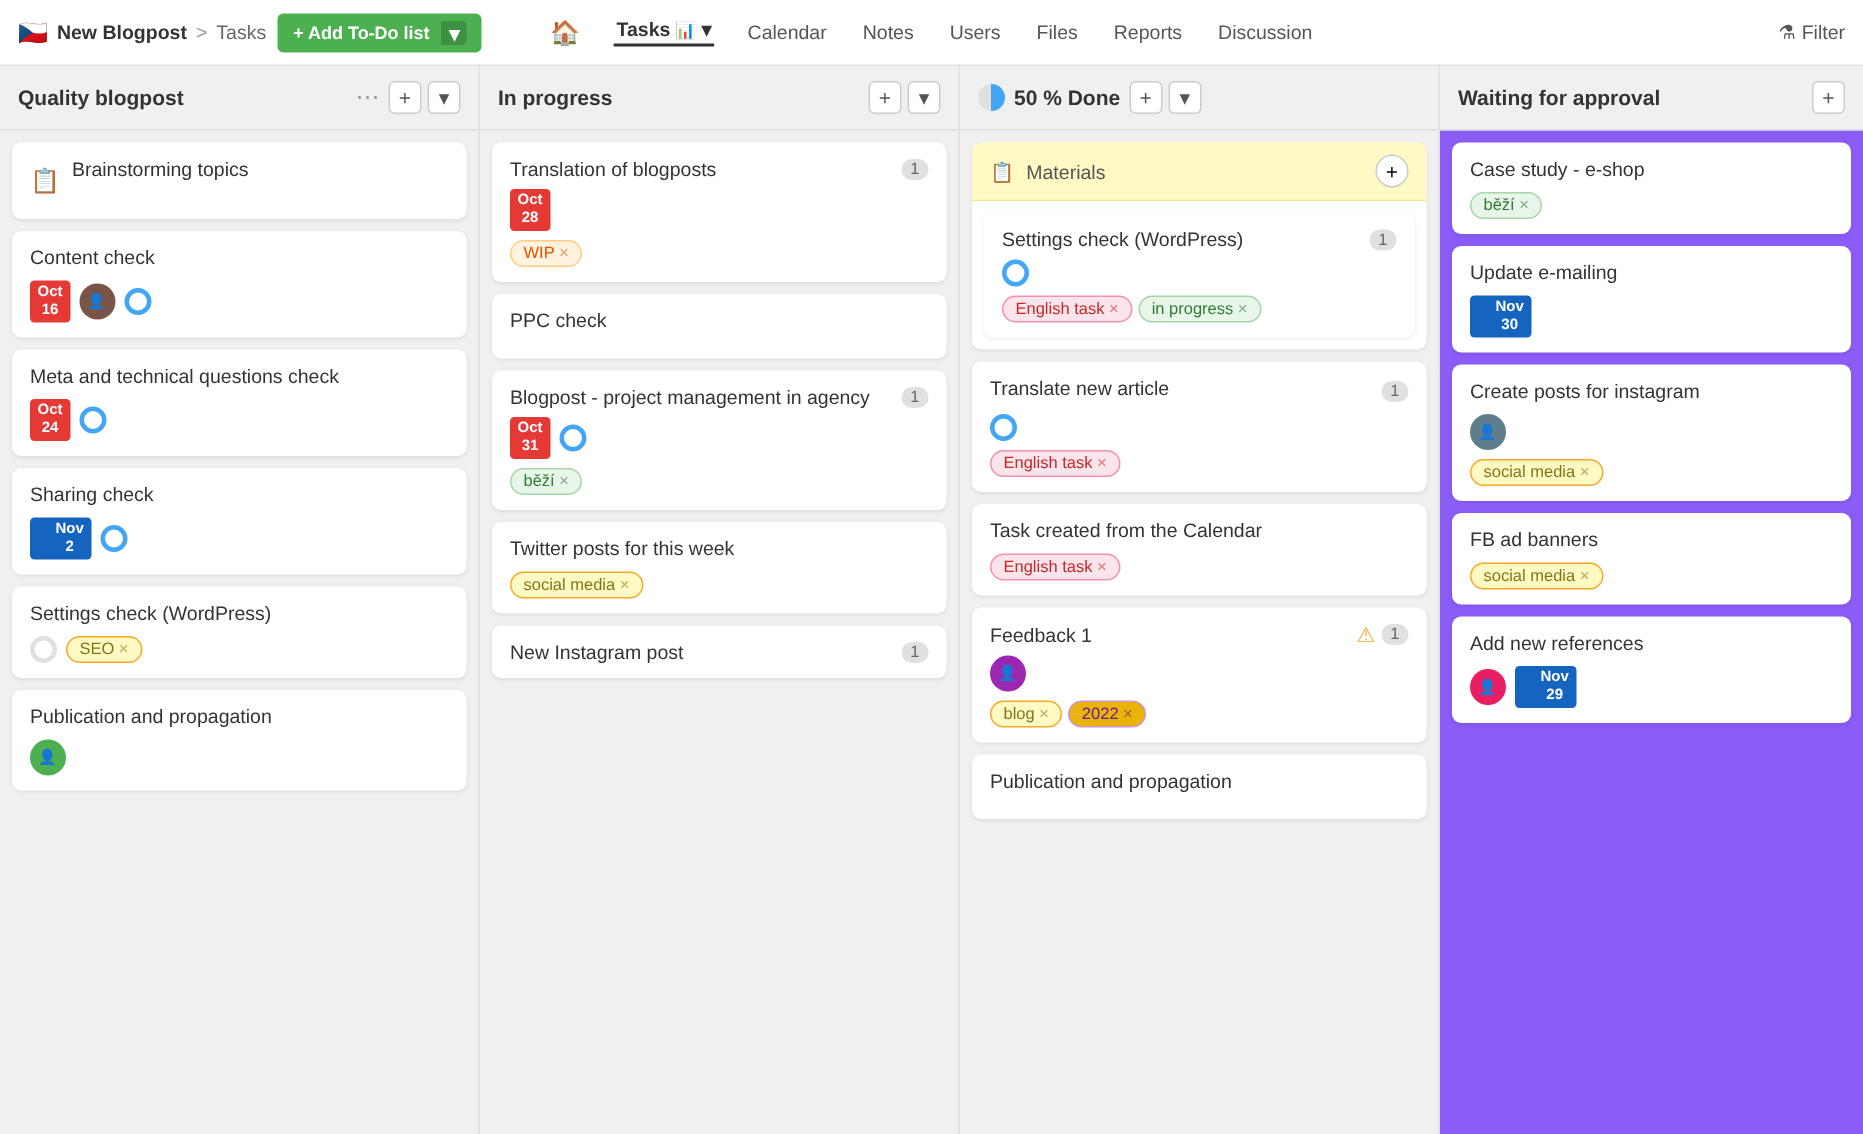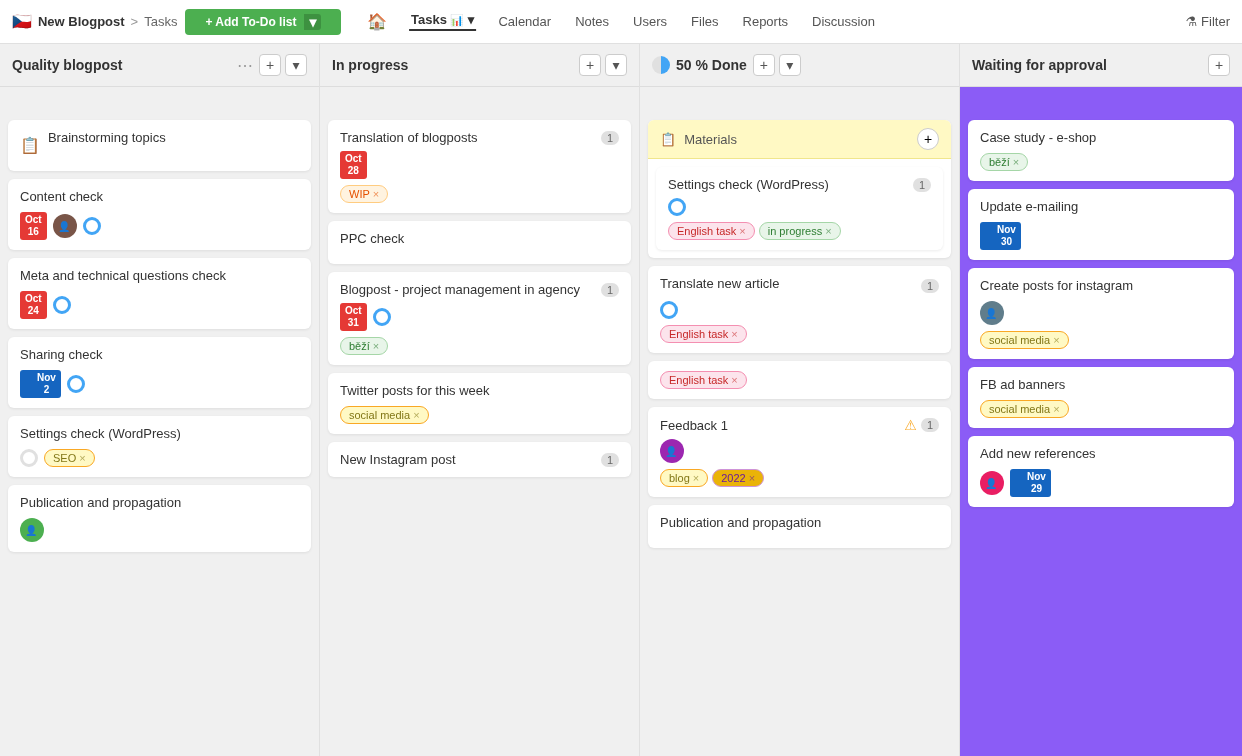--- a/index.html
+++ b/index.html
@@ -5,31 +5,31 @@
     * { box-sizing: border-box; margin: 0; padding: 0; }
     body { font-family: -apple-system, BlinkMacSystemFont, 'Segoe UI', sans-serif; background: #f5f5f5; font-size: 13px; color: #333; height: 756px; overflow: hidden; }
 
     
     .top-nav { display: flex; align-items: center; background: #fff; border-bottom: 1px solid #e0e0e0; height: 44px; padding: 0 12px; gap: 8px; }
     .breadcrumb { display: flex; align-items: center; gap: 6px; font-size: 13px; }
     .breadcrumb-flag { font-size: 16px; }
     .breadcrumb-project { font-weight: 600; color: #333; }
     .breadcrumb-sep { color: #999; }
     .breadcrumb-tasks { color: #666; }
-    .add-todo-btn { background: #4caf50; color: #fff; border: none; border-radius: 4px; padding: 5px 20px; font-size: 12px; font-weight: 600; cursor: pointer; display: flex; align-items: center; gap: 4px; }
+    .add-todo-btn { background: #4caf50; color: #fff; border: none; border-radius: 4px; padding: 5px 10px; font-size: 12px; font-weight: 600; cursor: pointer; display: flex; align-items: center; gap: 4px; }
     .nav-center { display: flex; align-items: center; gap: 20px; position: absolute; left: 50%; transform: translateX(-50%); }
     .nav-item { color: #555; font-size: 13px; cursor: pointer; padding: 0 2px; text-decoration: none; }
     .nav-item.active { color: #333; font-weight: 600; border-bottom: 2px solid #333; padding-bottom: 2px; }
     .nav-home-icon { font-size: 16px; }
     .nav-right { display: flex; align-items: center; gap: 12px; margin-left: auto; }
     .filter-btn { display: flex; align-items: center; gap: 4px; color: #555; cursor: pointer; font-size: 13px; }
 
     
     .board { display: flex; height: calc(756px - 44px); overflow-x: auto; }
-    .column { min-width: 320px; max-width: 320px; background: #f0f0f0; border-right: 1px solid #e0e0e0; display: flex; flex-direction: column; gap: 25px; }
+    .column { min-width: 320px; max-width: 320px; background: #f0f0f0; border-right: 1px solid #e0e0e0; display: flex; flex-direction: column; }
     .column-header { display: flex; align-items: center; padding: 10px 12px; background: #f0f0f0; border-bottom: 1px solid #ddd; gap: 6px; }
     .column-title { font-weight: 600; font-size: 14px; flex: 1; }
     .column-actions { display: flex; gap: 4px; }
     .col-btn { background: #fff; border: 1px solid #ccc; border-radius: 4px; width: 22px; height: 22px; cursor: pointer; display: flex; align-items: center; justify-content: center; font-size: 14px; color: #555; }
     .column-body { padding: 8px; display: flex; flex-direction: column; gap: 8px; overflow-y: auto; flex: 1; }
     .col-last { min-width: 280px; flex: 1; }
 
     
     .card { background: #fff; border-radius: 6px; padding: 10px 12px; box-shadow: 0 1px 3px rgba(0,0,0,0.08); cursor: pointer; }
     .card-title { font-size: 13px; font-weight: 500; color: #333; margin-bottom: 8px; }
@@ -262,20 +262,21 @@
         </div>
         <div class="card-meta" style="margin-top:6px;">
           <div class="circle-progress"></div>
         </div>
         <div class="card-meta" style="margin-top:6px;">
           <span class="tag tag-english">English task <span class="tag-x">×</span></span>
         </div>
       </div>
 
       <div class="card">
+        <div class="card-title">Task created from the Calendar</div>
         <div class="card-meta">
           <span class="tag tag-english">English task <span class="tag-x">×</span></span>
         </div>
       </div>
 
       <div class="card">
         <div class="card-row">
           <span class="card-title" style="margin-bottom:0;">Feedback 1</span>
           <div style="display:flex;align-items:center;gap:4px;">
             <span class="warn-icon">⚠</span>

